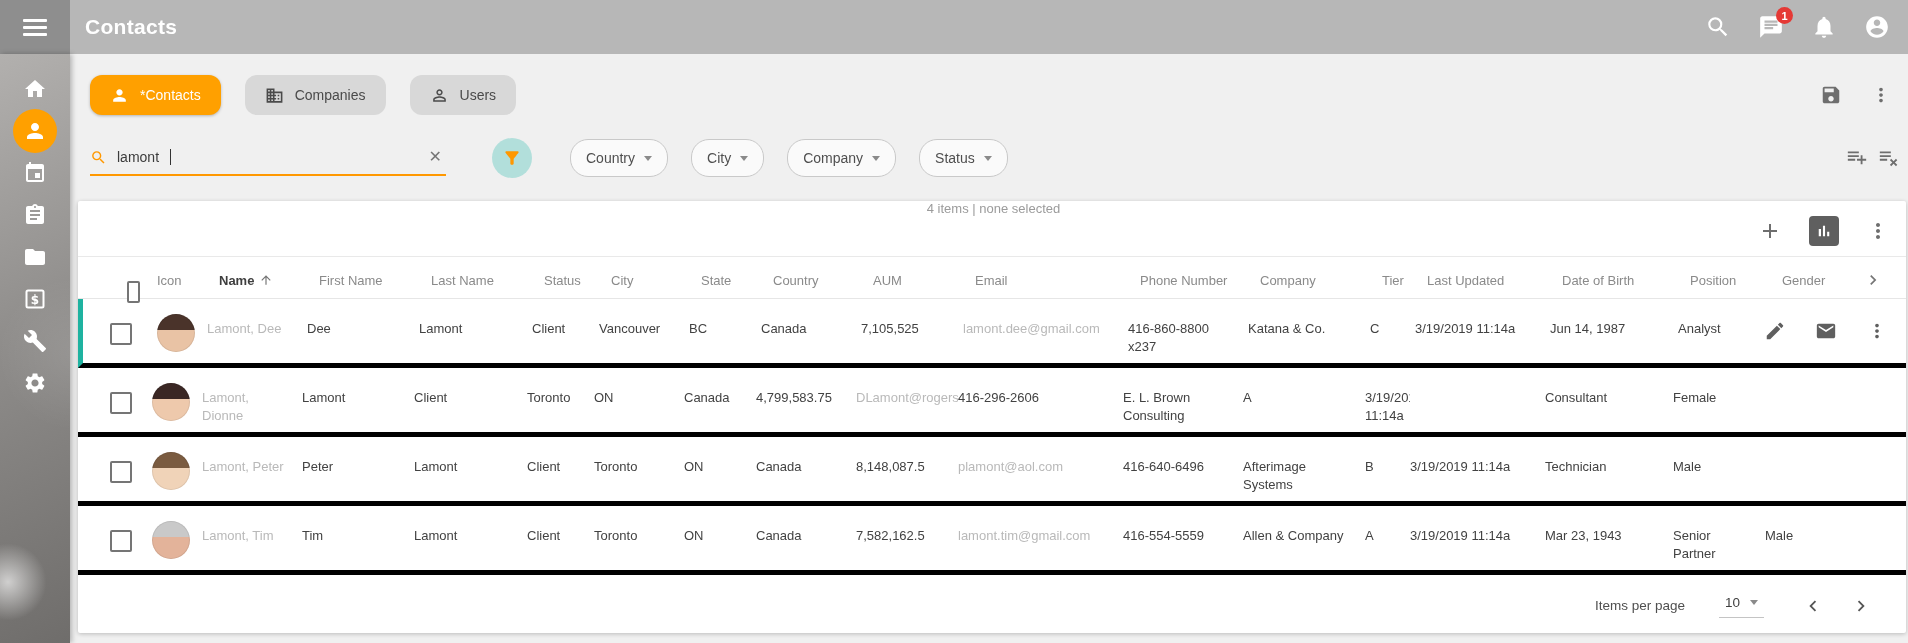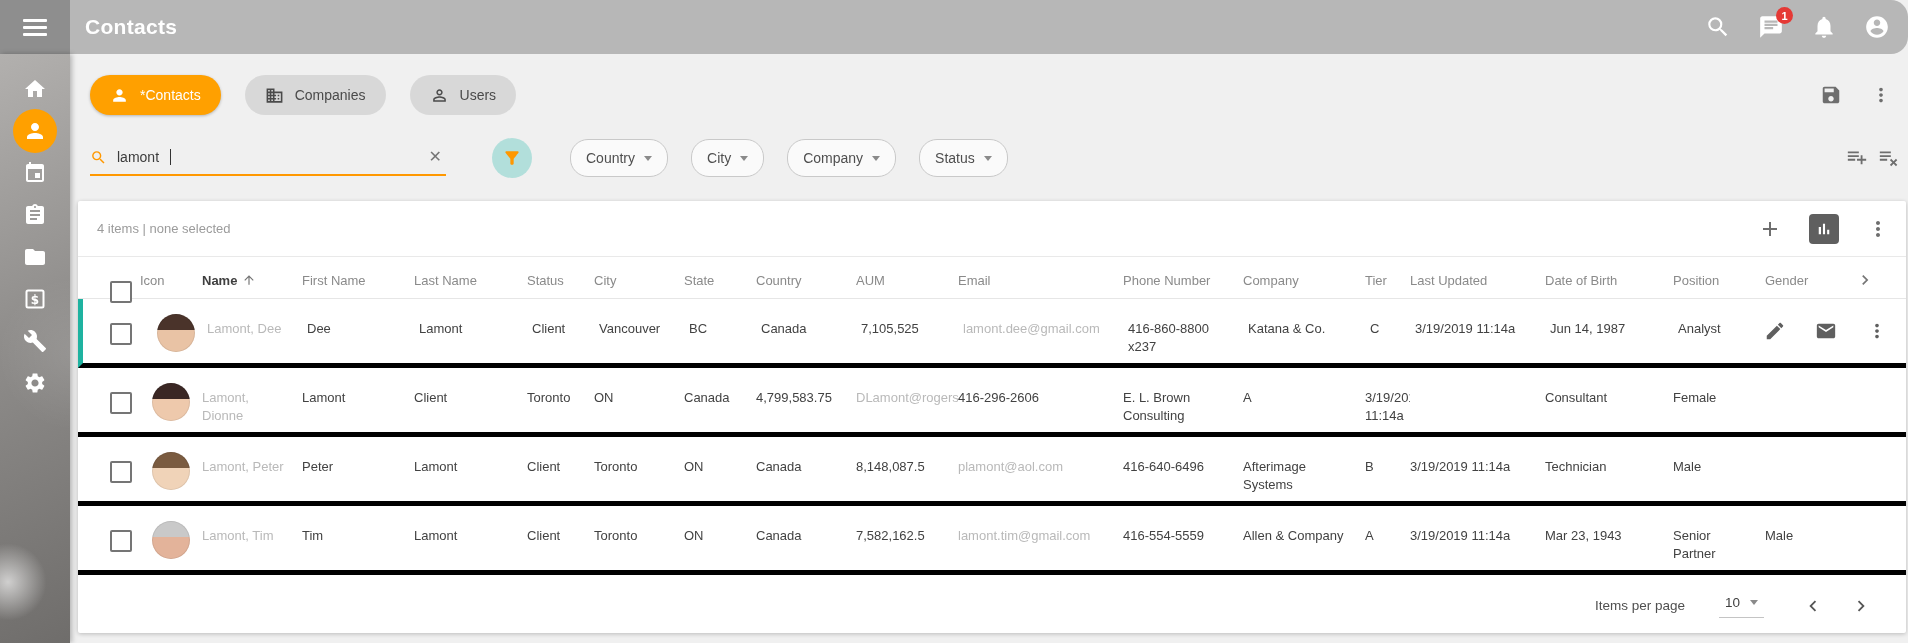--- a/index.html
+++ b/index.html
@@ -5,21 +5,21 @@
   html,body{margin:0;padding:0;}
   body{
     width:1908px;height:643px;position:relative;overflow:hidden;
     background:#f0f0f0;
     font-family:"Liberation Sans", sans-serif;
     -webkit-font-smoothing:antialiased;
   }
   svg{display:block;}
 
   
-  .topbar{position:absolute;left:0;top:0;width:1908px;height:54px;background:#b7b7b7;display:flex;align-items:center;border-radius:17px;}
+  .topbar{position:absolute;left:0;top:0;width:1908px;height:54px;background:#b7b7b7;display:flex;align-items:center;}
   .menu-btn{width:70px;height:54px;background:#8e8e8e;display:flex;align-items:center;justify-content:center;cursor:pointer;flex:0 0 auto;}
   .hamburger{width:24px;}
   .hamburger div{height:3px;background:#fff;margin:4px 0;border-radius:1px;}
   .app-title{color:#fff;font-size:21px;font-weight:bold;margin-left:15px;letter-spacing:.3px;}
   .topbar-right{margin-left:auto;display:flex;align-items:center;gap:27px;padding-right:18px;color:#fff;}
   .topbar-icon{position:relative;width:26px;height:26px;color:#fff;cursor:pointer;}
   .badge{position:absolute;top:-7px;right:-9px;min-width:17px;height:17px;border-radius:50%;background:#e53935;color:#fff;
          font-size:11px;display:flex;align-items:center;justify-content:center;font-weight:bold;}
 
   
@@ -30,21 +30,21 @@
       linear-gradient(155deg,#b2b0ae 0%, #908e8c 45%, #6f6d6b 100%);
     box-shadow:2px 0 5px rgba(0,0,0,.25);
     display:flex;flex-direction:column;align-items:center;padding-top:14px;box-sizing:border-box;z-index:5;
   }
   .side-item{width:70px;height:42px;display:flex;align-items:center;justify-content:center;color:#fff;cursor:pointer;}
   .side-item svg{width:24px;height:24px;}
   .side-active-circle{width:44px;height:44px;border-radius:50%;background:#FFA000;display:flex;align-items:center;justify-content:center;}
 
   
   .tabs-row{position:absolute;left:90px;top:75px;display:flex;gap:24px;align-items:center;}
-  .pill{height:40px;border-radius:20px;display:flex;align-items:center;padding:0 20px;gap:11px;font-size:14px;cursor:pointer;box-sizing:border-box;}
+  .pill{height:40px;border-radius:12px;display:flex;align-items:center;padding:0 20px;gap:11px;font-size:14px;cursor:pointer;box-sizing:border-box;}
   .pill svg{width:19px;height:19px;}
   .pill.active{background:#FFA000;color:#fff;box-shadow:0 1px 3px rgba(0,0,0,.25);}
   .pill.inactive{background:#d8d8d8;color:#4a4a4a;}
   .tabs-right{position:absolute;right:16px;top:84px;display:flex;align-items:center;gap:28px;color:#6e6e6e;}
   .tabs-right .tool{width:22px;height:22px;cursor:pointer;}
 
   
   .search-row{position:absolute;left:90px;top:138px;height:40px;display:flex;align-items:center;}
   .search-field{width:356px;height:34px;border-bottom:2px solid #FF9800;display:flex;align-items:center;gap:10px;position:relative;}
   .search-field .q{width:17px;height:17px;color:#FF9800;flex:0 0 auto;}
@@ -56,32 +56,32 @@
   .chips{display:flex;gap:23px;margin-left:38px;}
   .chip{height:36px;border:1px solid #c9c9c9;border-radius:18px;background:#fafafa;display:flex;align-items:center;gap:9px;padding:0 15px;
         font-size:14px;color:#4f4f4f;cursor:pointer;}
   .tri-down{width:0;height:0;border-left:4.5px solid transparent;border-right:4.5px solid transparent;border-top:5px solid #8a8a8a;}
   .search-right{position:absolute;right:8px;top:146px;display:flex;gap:10px;color:#6e6e6e;}
   .search-right .tool{width:22px;height:22px;cursor:pointer;}
 
   
   .card{position:absolute;left:78px;top:201px;width:1828px;height:432px;background:#fff;border-radius:2px;
         box-shadow:0 1px 4px rgba(0,0,0,.22);}
-  .card-toolbar{height:56px;border-bottom:1px solid #e9e9e9;display:flex;align-items:center;padding:0 16px 0 19px;box-sizing:border-box;}
+  .card-toolbar{height:56px;border-bottom:1px solid #e9e9e9;display:flex;align-items:center;padding:0 16px 0 19px;box-sizing:border-box;flex-direction:column;}
   .items-summary{font-size:13px;color:#9b9b9b;}
   .card-toolbar-right{margin-left:auto;display:flex;align-items:center;gap:27px;color:#6e6e6e;}
   .card-toolbar-right .tool{width:24px;height:24px;cursor:pointer;}
   .chart-toggle{width:30px;height:30px;border-radius:4px;background:#5f5f5f;display:flex;align-items:center;justify-content:center;cursor:pointer;}
   .chart-toggle svg{width:18px;height:18px;color:#fff;}
 
   
   .ttable{--cols:62px 62px 100px 112px 113px 67px 90px 72px 100px 102px 165px 120px 122px 45px 135px 128px 92px 70px 1fr;}
   .trow{display:grid;grid-template-columns:var(--cols);box-sizing:border-box;}
   .thead{height:42px;border-bottom:1px solid #e6e6e6;color:#8a8a8a;font-size:13px;}
-  .thead .cell{display:flex;align-items:center;padding-right:12px;}
+  .thead .cell{display:flex;align-items:center;padding-right:12px;margin-left:17px;}
   .thead .sorted{color:#3f3f3f;font-weight:bold;gap:5px;}
   .sort-arrow{width:14px;height:14px;color:#757575;}
   .hchevron{justify-content:center;color:#757575;cursor:pointer;}
   .hchevron svg{width:20px;height:20px;}
 
   .drow{height:69px;border-bottom:5px solid #000000;position:relative;font-size:13px;color:#424242;}
   .drow .cell{padding:21px 14px 0 0;line-height:18px;box-sizing:border-box;overflow:hidden;}
   .drow.active{border-left:5px solid #1EB2A0;}
   .drow.active .cell.c-check{padding-left:27px;}
   .cell.c-check{padding:24px 0 0 32px;}

